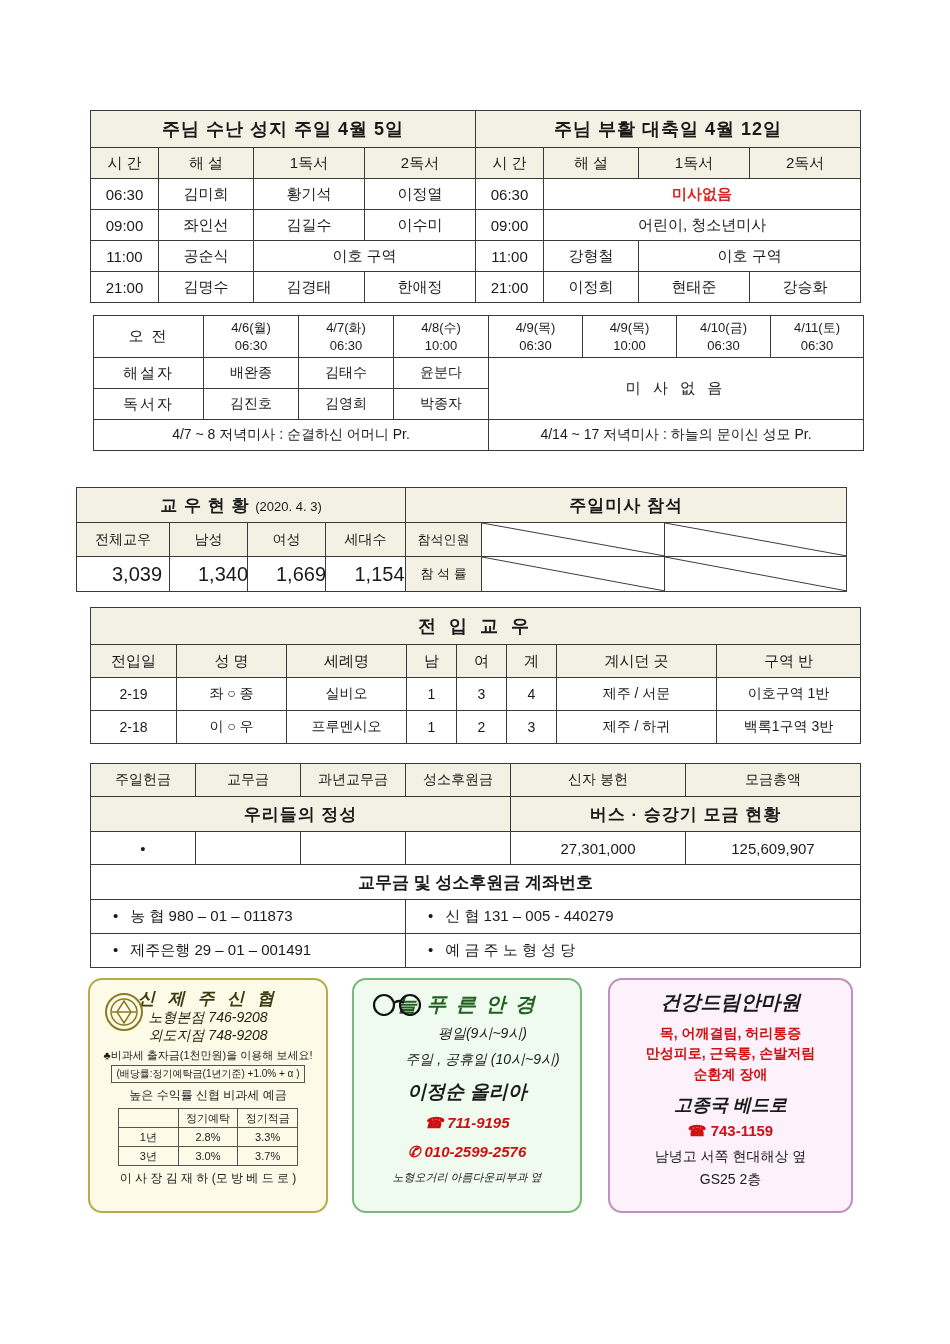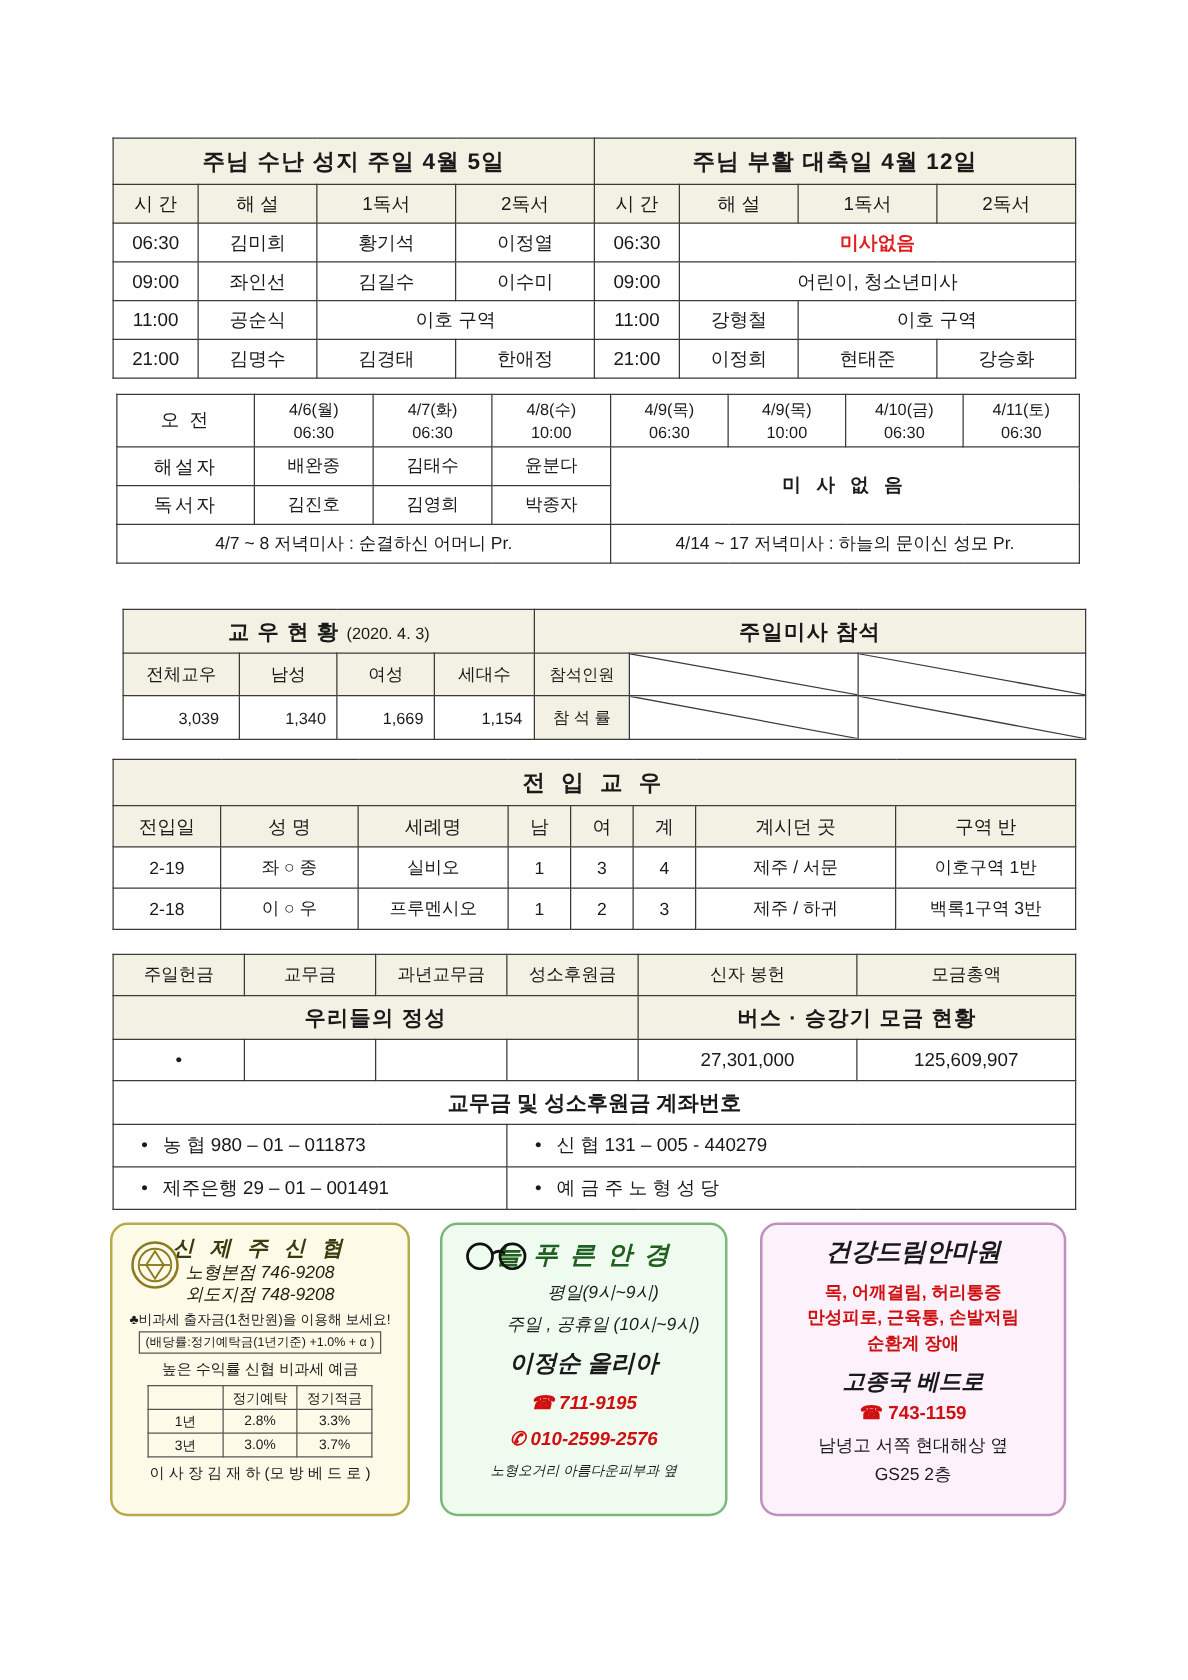--- a/index.html
+++ b/index.html
@@ -78,30 +78,29 @@
     letter-spacing: 2px;
   }
   #weekday-table .dcell {
     font-size: 13px;
     line-height: 1.35;
     padding: 3px 0;
   }
   #weekday-table .nomass {
     font-size: 15px;
     letter-spacing: 4px;
-    font-weight: bold;
   }
   #weekday-table .note {
     font-size: 14px;
     height: 30px;
   }
 
   
   #stats-table {
-    left: 98px;
+    left: 76px;
     top: 487px;
     width: 770px;
   }
   #stats-table table { width: 770px; }
   #stats-table .t1 {
     background: #f2f1e4;
     font-size: 17px;
     font-weight: bold;
     height: 34px;
     letter-spacing: 1px;
@@ -110,21 +109,21 @@
     font-size: 13px;
     font-weight: normal;
     letter-spacing: 0;
   }
   #stats-table .sh {
     background: #f2f1e4;
     font-size: 14px;
     height: 32px;
   }
   #stats-table .sv {
-    font-size: 13px;
+    font-size: 20px;
     height: 34px;
     padding-left: 28px;
   }
   #stats-table .rowlbl {
     background: #f2f1e4;
     font-size: 13px;
     height: 33px;
   }
   .diag {
     position: relative;

